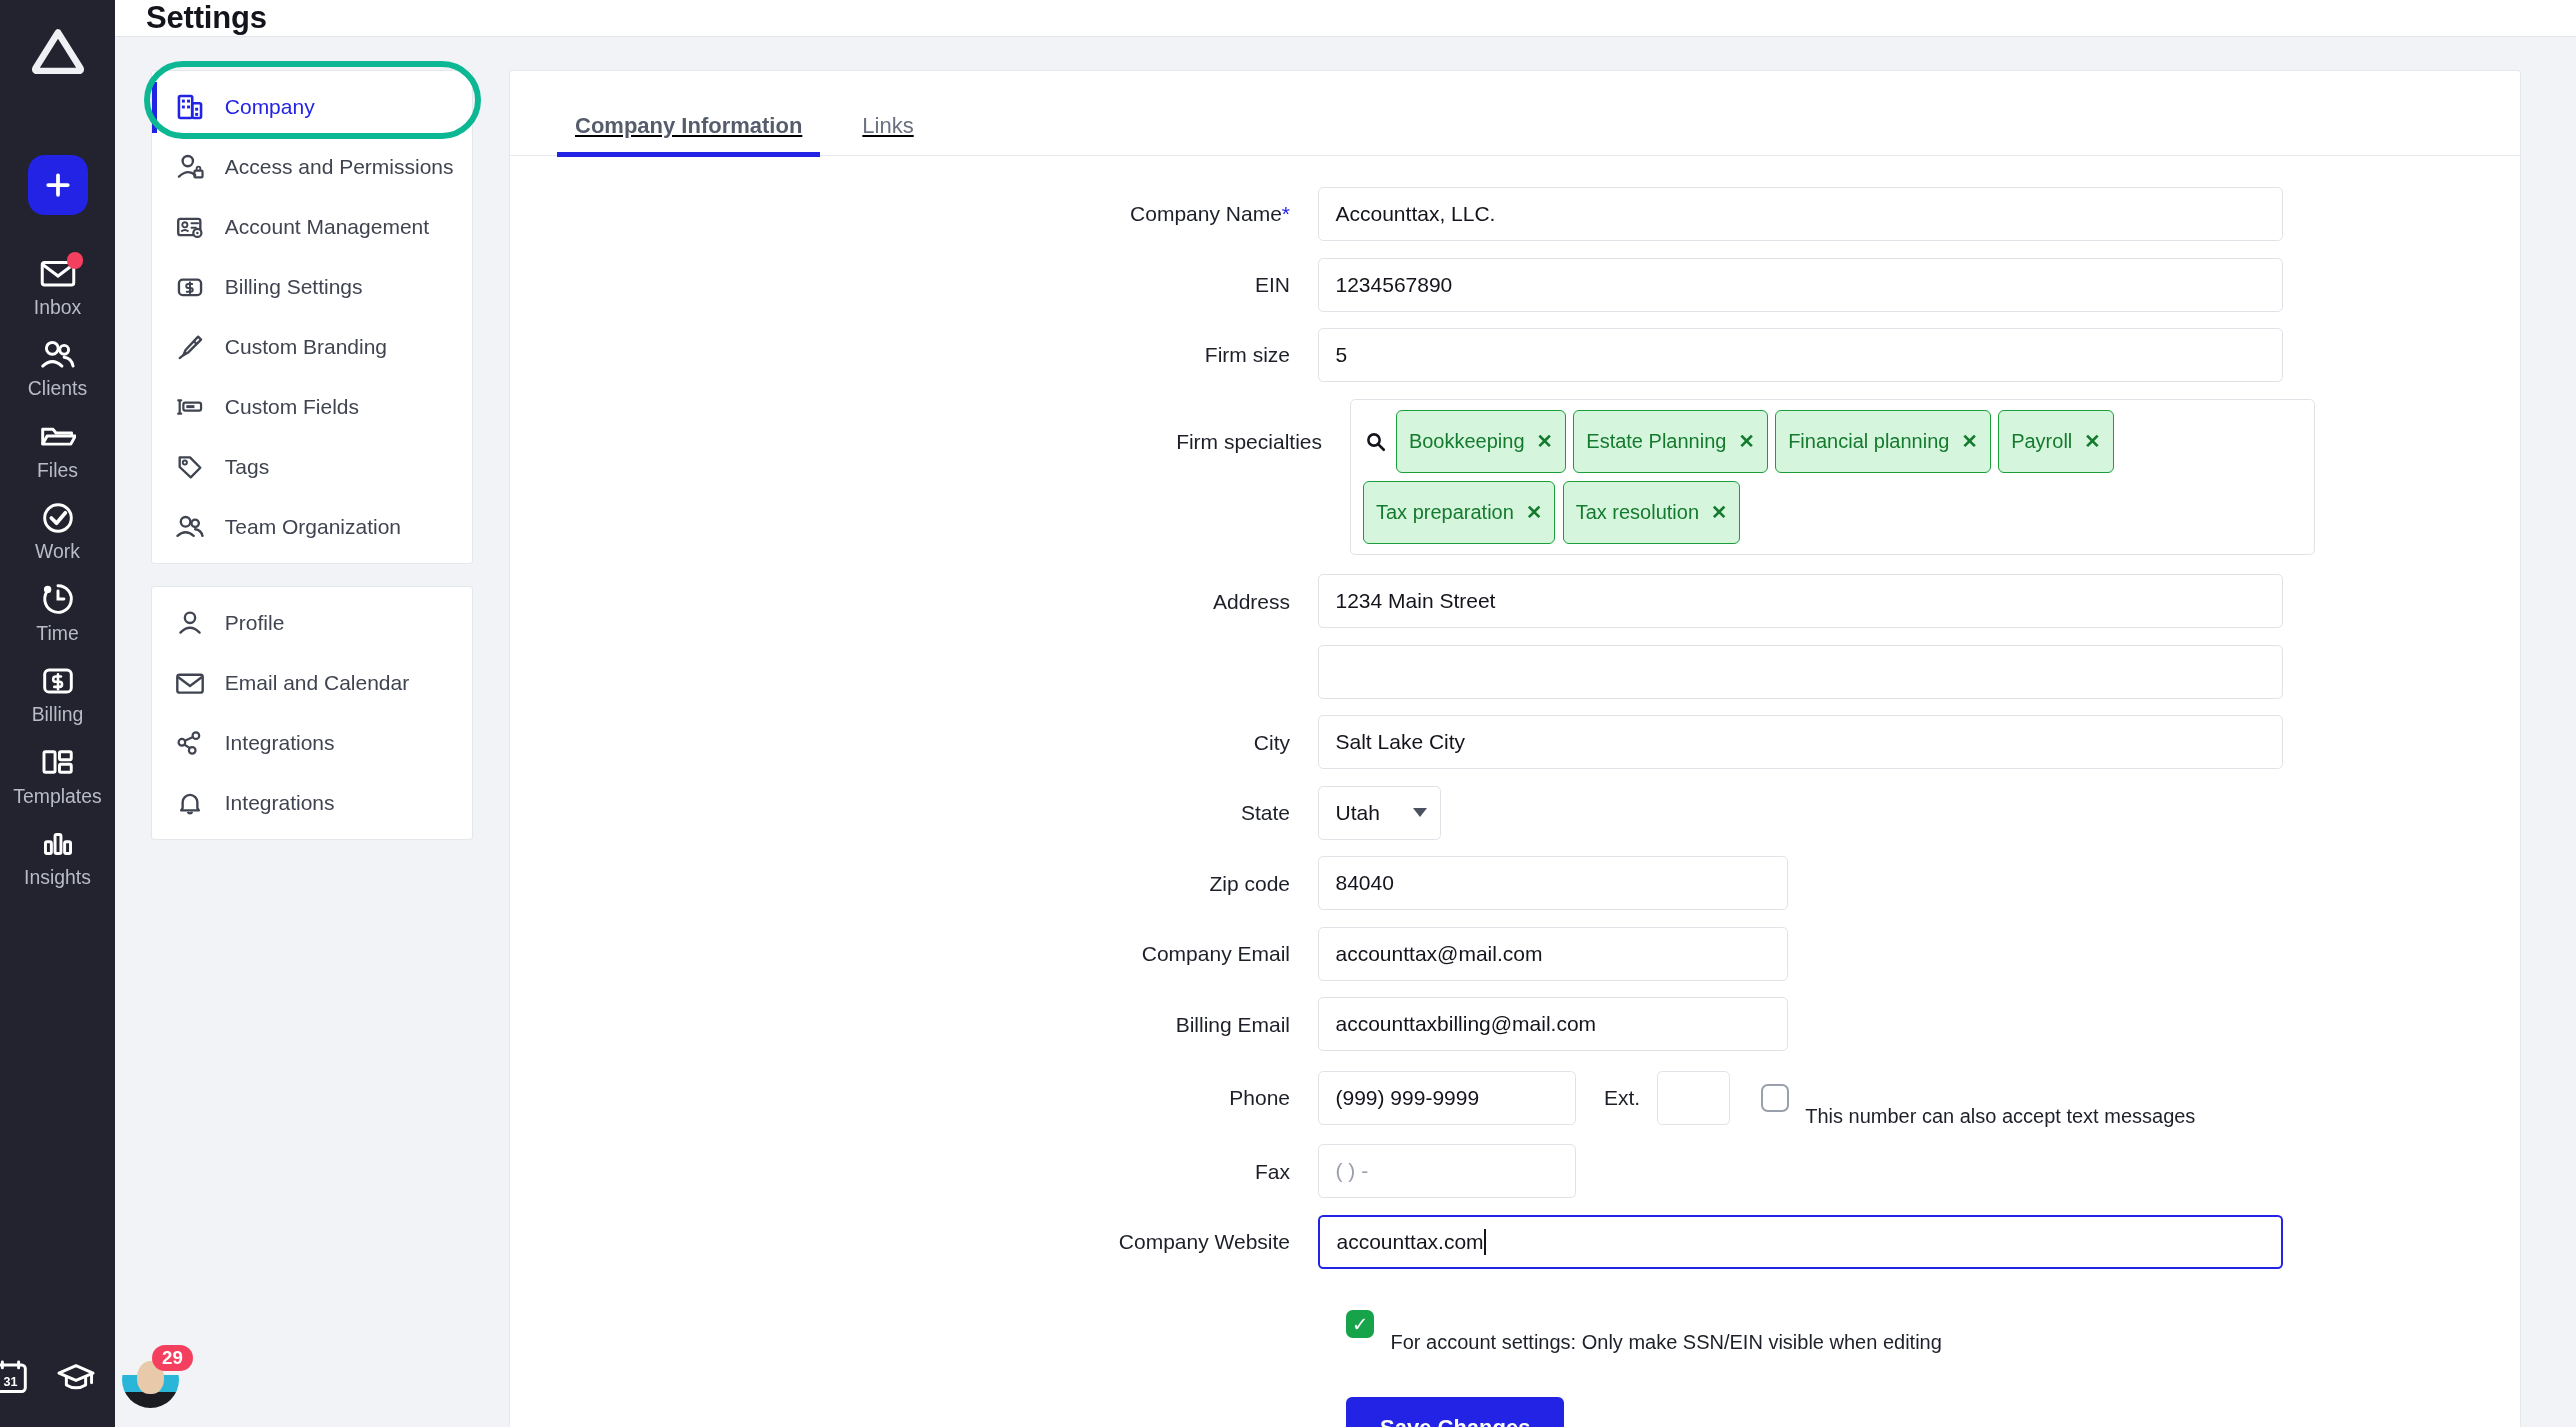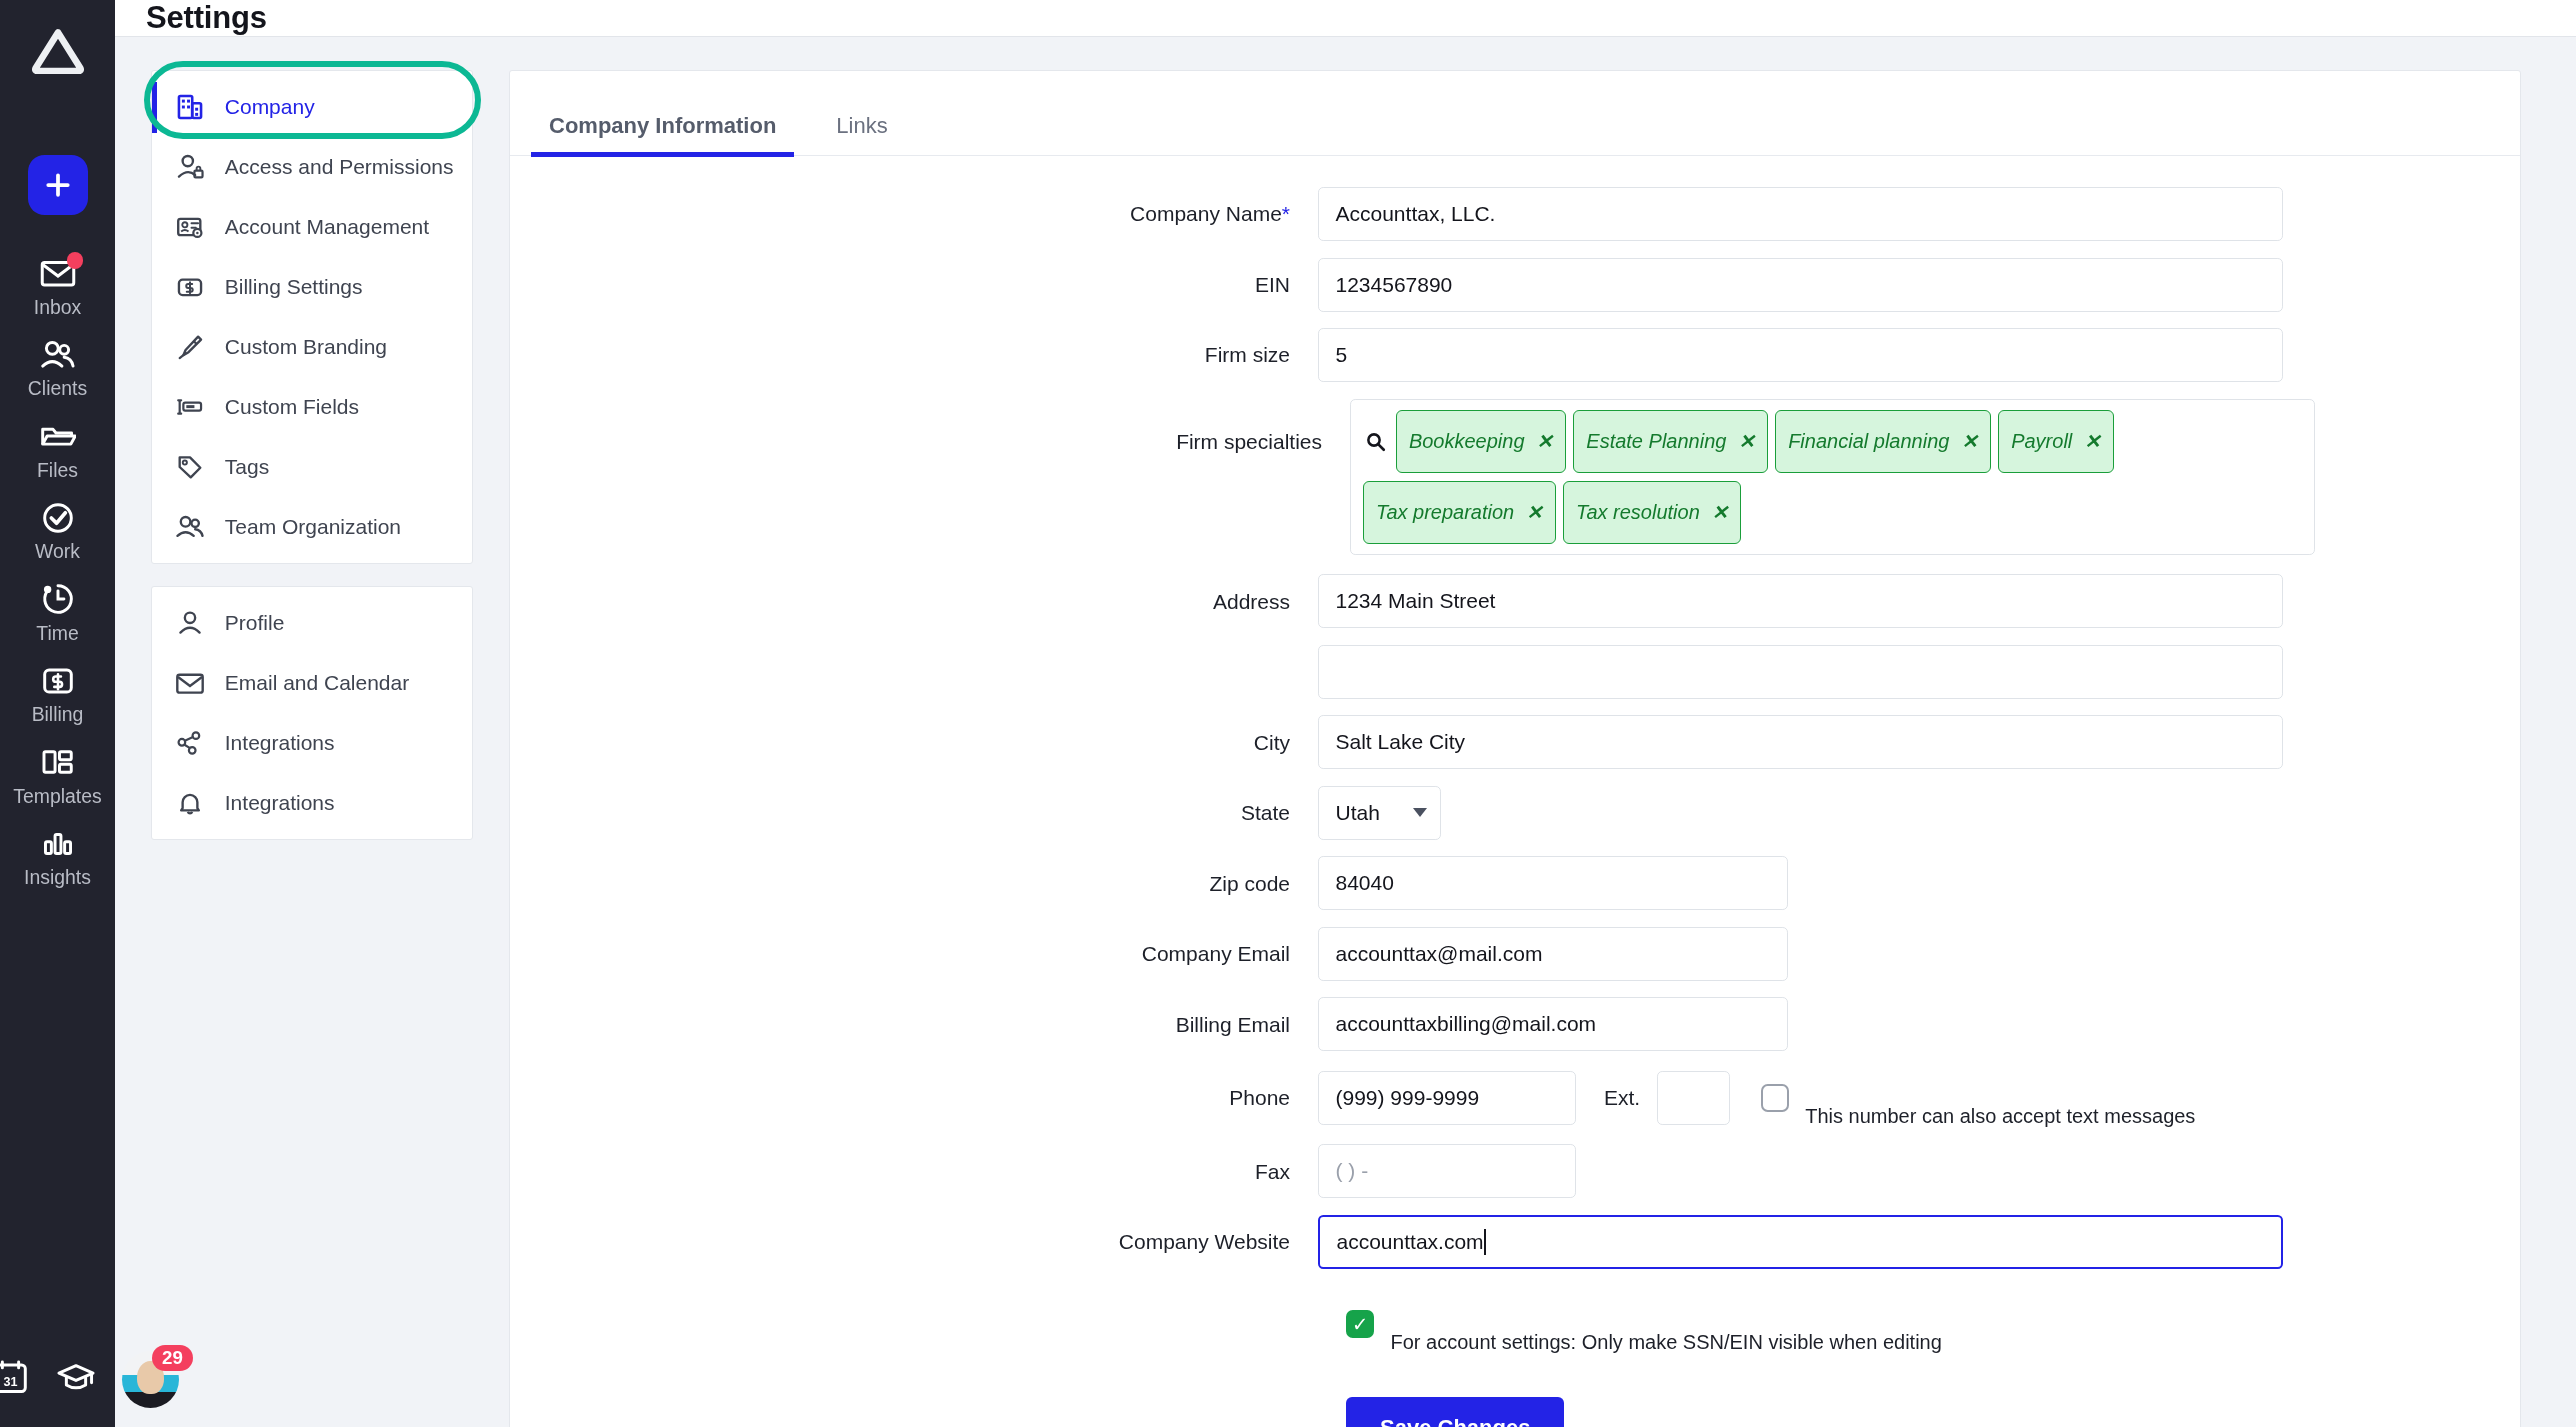--- a/index.html
+++ b/index.html
@@ -100,21 +100,21 @@
 
   
   .main-card {
     flex: 1; margin-right: 55px;
     background: #ffffff; border: 1.5px solid #e4e7ec;
     border-radius: 3px; display: flex; flex-direction: column;
     overflow: hidden;
   }
   .tabs {
     height: 85px; display: flex; align-items: flex-end;
-    padding-left: 9px; border-bottom: 1.5px solid #e7eaef;
+    padding-left: 35px; border-bottom: 1.5px solid #e7eaef; text-decoration: underline;
   }
   .tab {
     padding: 0 30px 16.5px 30px; font-size: 22px; color: #6b7180;
     cursor: pointer; position: relative;
   }
   .tab.active { color: #555c6b; font-weight: bold; }
   .tab.active::after {
     content: ""; position: absolute; left: 12px; right: 12px; bottom: -2.2px;
     height: 5.2px; background: #2323e6;
   }
@@ -155,21 +155,21 @@
   .tagbox {
     width: 965px; min-height: 88px; border: 1.5px solid #dfe3e8;
     border-radius: 5.2px; padding: 10.5px 12px;
     display: flex; flex-wrap: wrap; align-items: center; gap: 7.5px 7.5px;
   }
   .srch-ico { width: 25.4px; display: flex; align-items: center; justify-content: center; }
   .chip {
     display: inline-flex; align-items: center; gap: 12px;
     background: #d6f5dd; border: 1.5px solid #1a9e3a;
     border-radius: 6px; padding: 19px 12px;
-    font-size: 20px; color: #147a2d; cursor: pointer; font-style: italic;
+    font-size: 20px; color: #147a2d; cursor: pointer;
   }
   .chip-x { font-size: 19.4px; font-weight: bold; color: #147a2d; }
 
   .ext-lbl { font-size: 21px; color: #1d2029; margin: 0 16.5px 0 28px; }
 
   .cbox-row { display: flex; align-items: center; gap: 16.5px; margin-left: 31px; }
   .cbox {
     width: 28px; height: 28px; border: 2.2px solid #9aa0ab;
     border-radius: 6.7px; background: #fff; cursor: pointer;
   }

